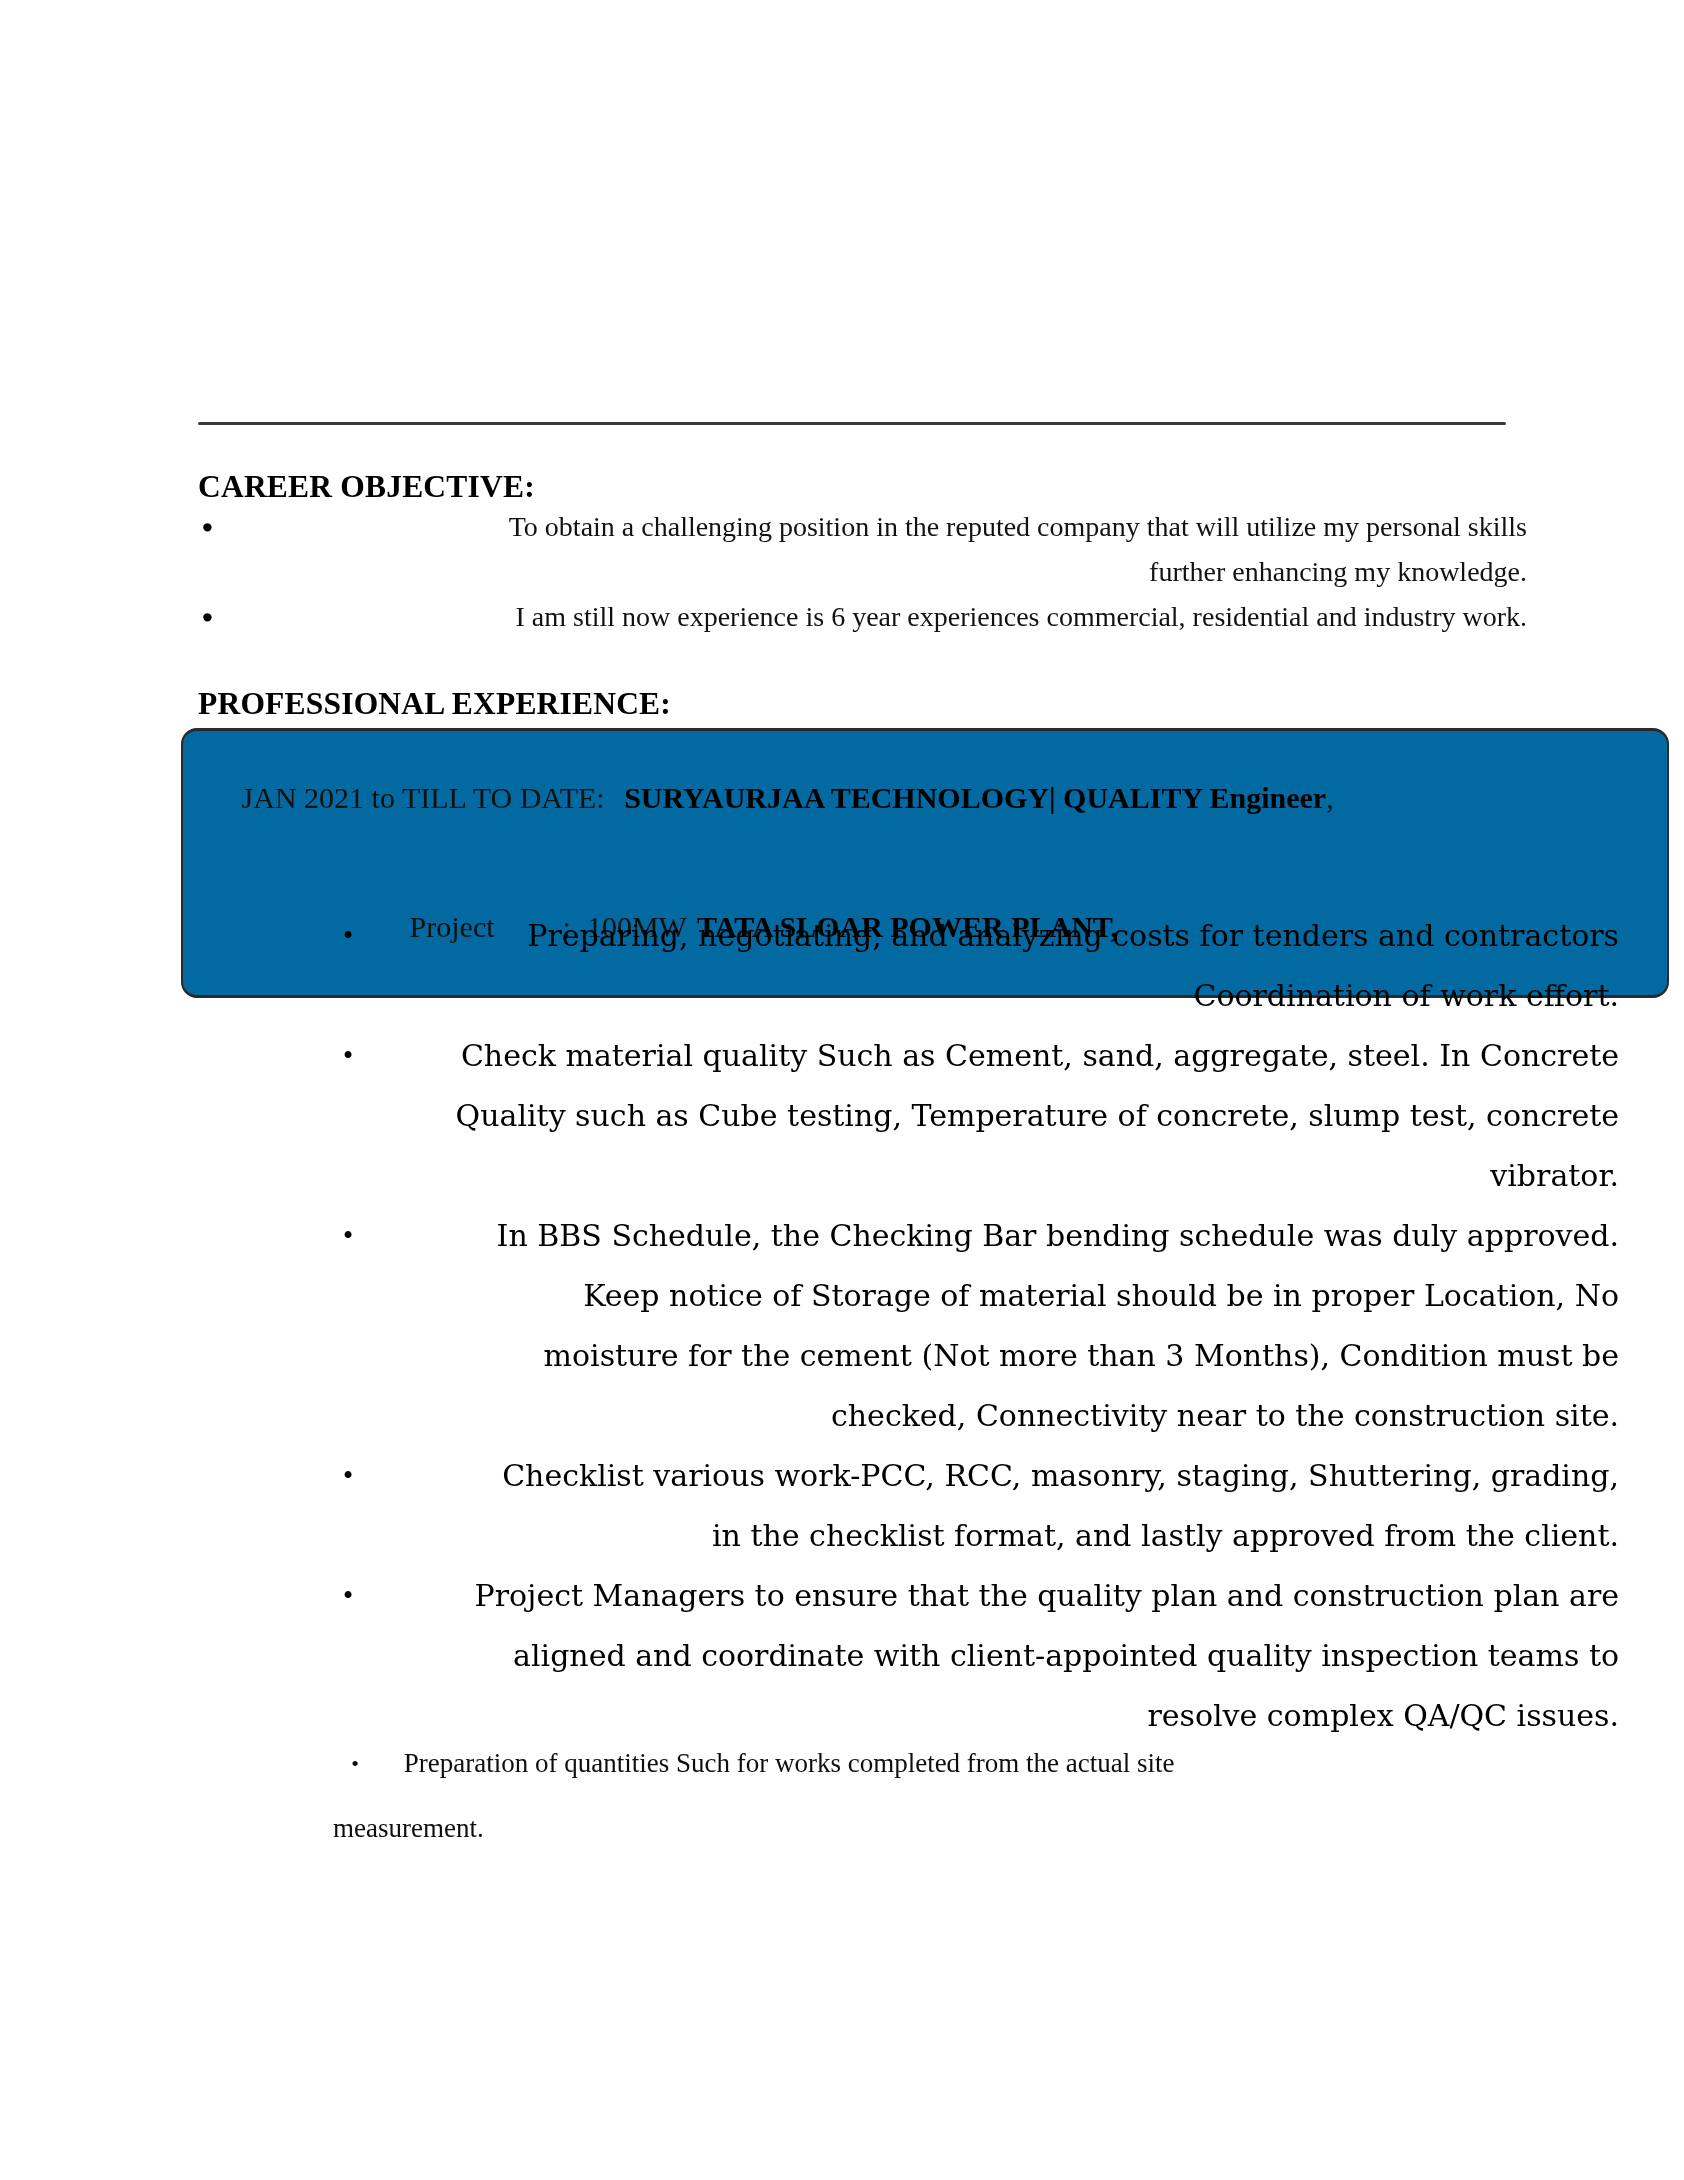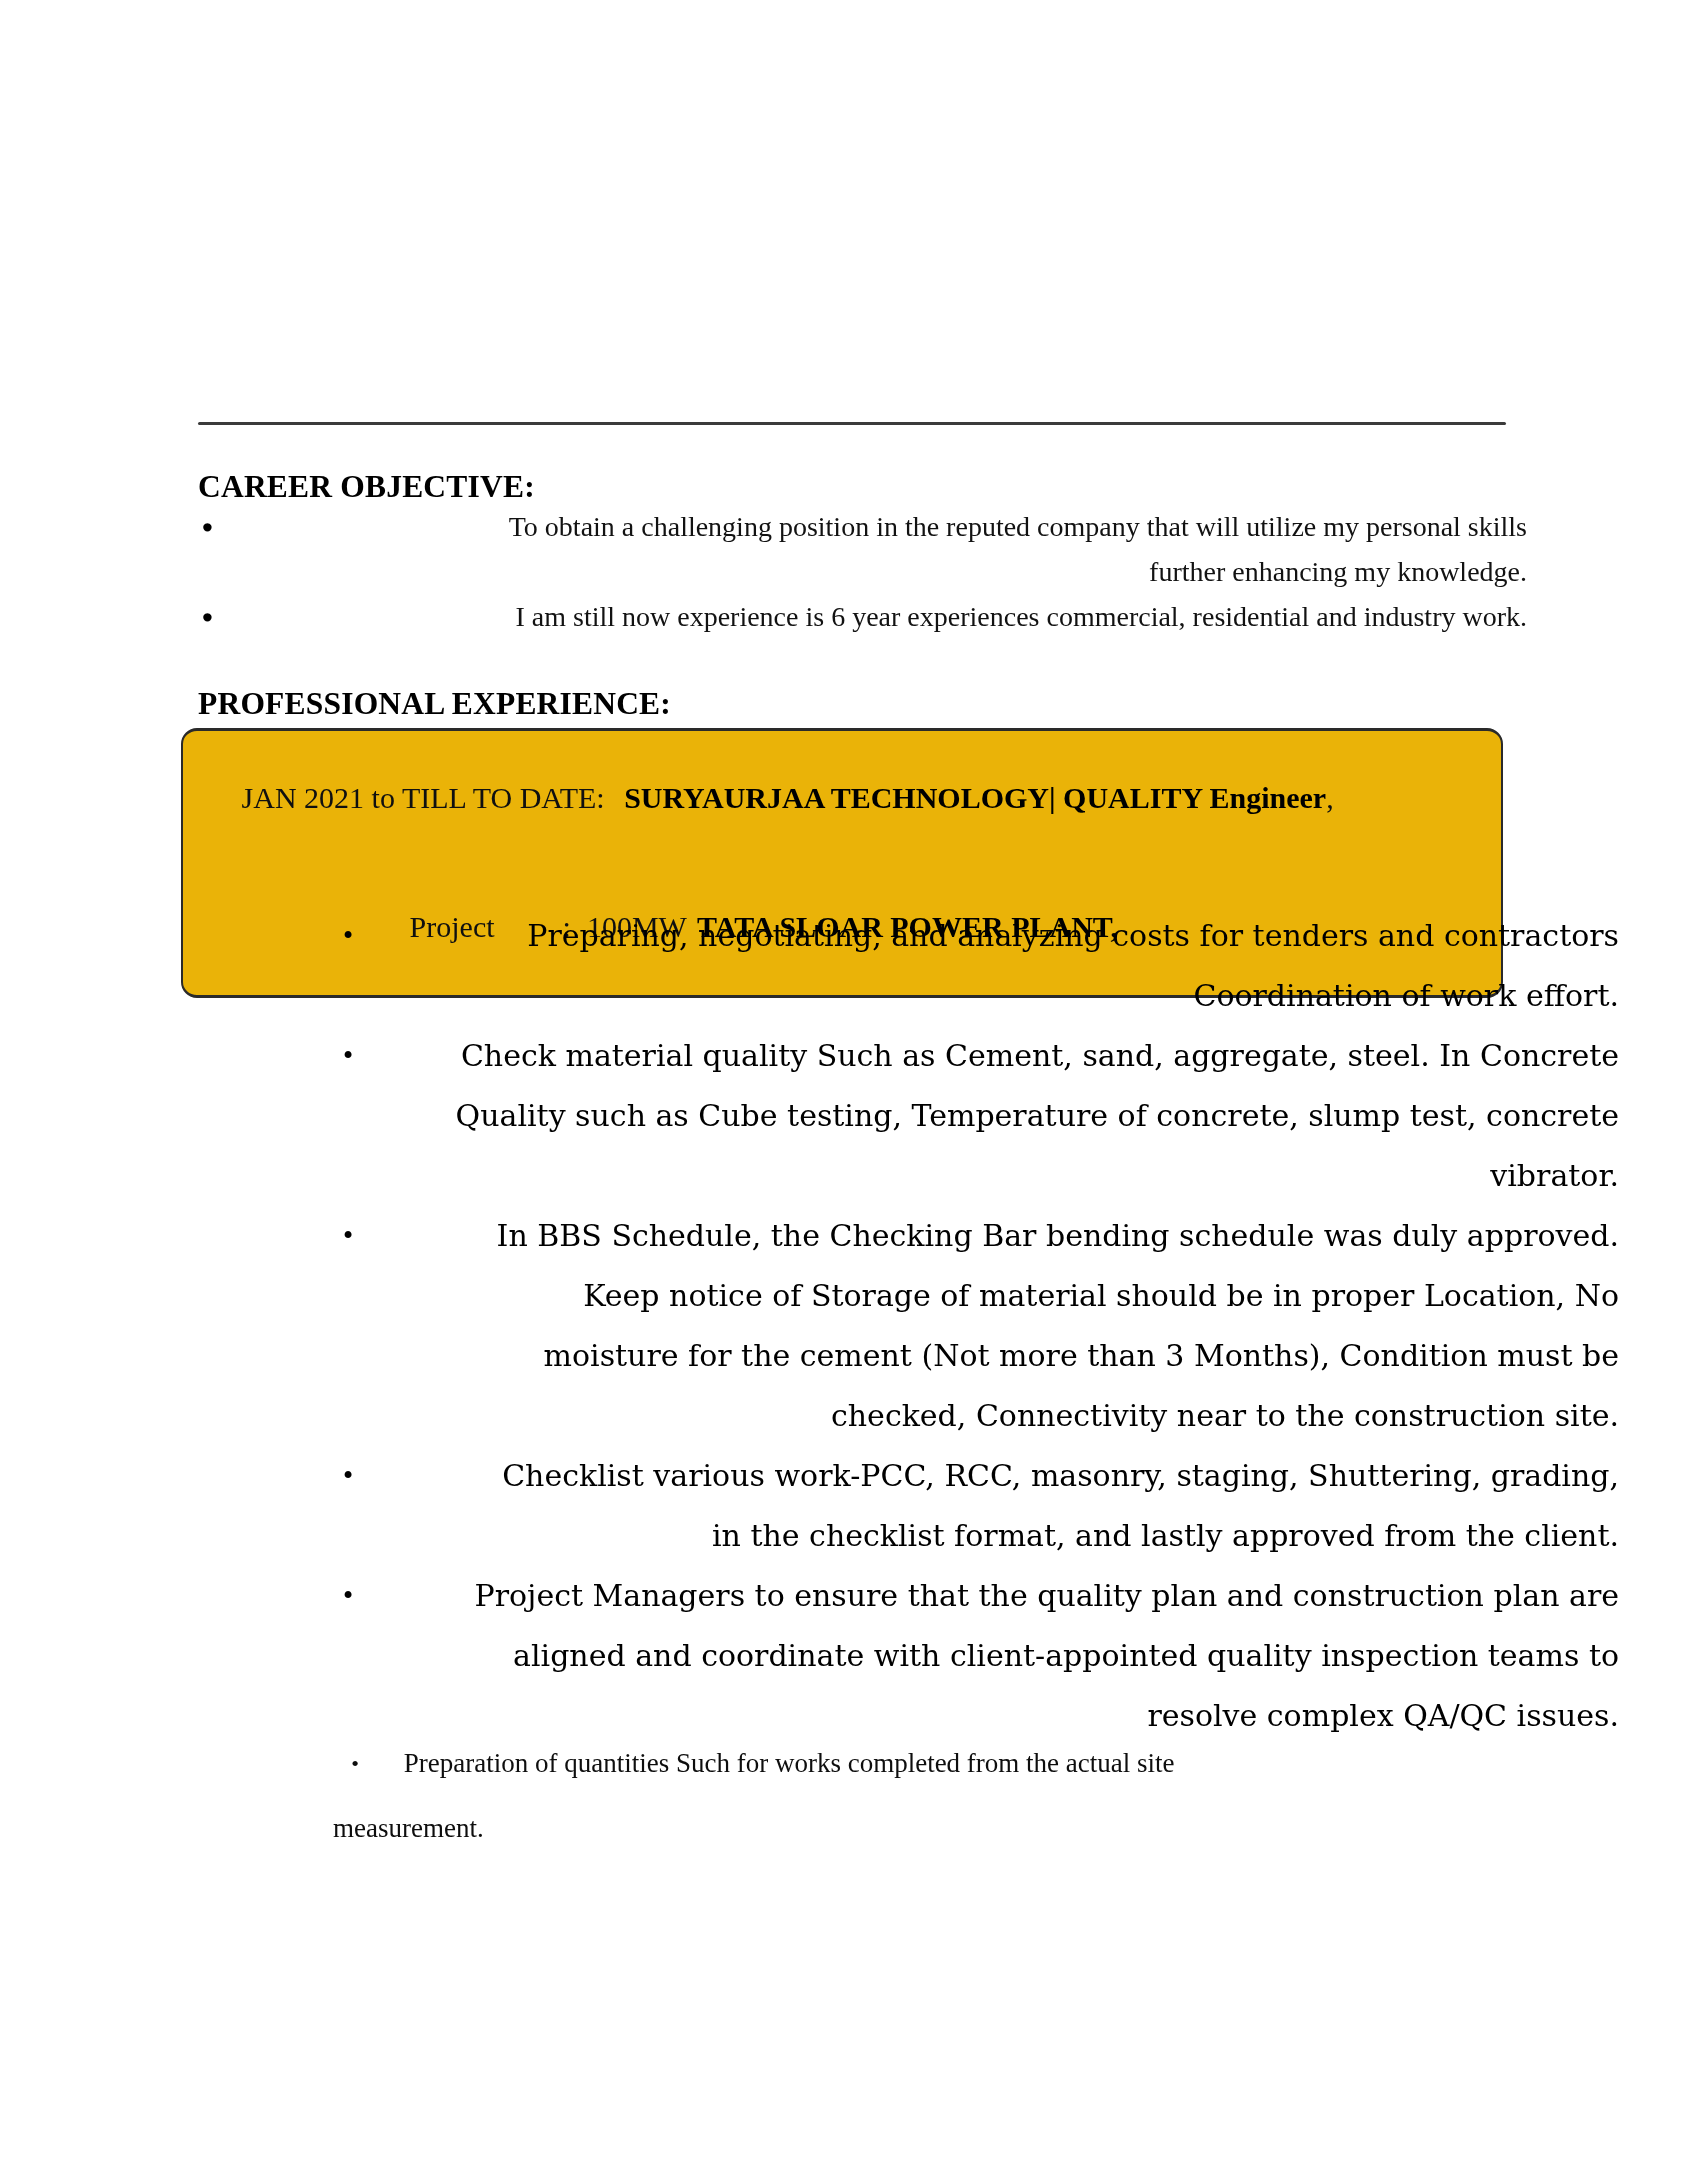--- a/index.html
+++ b/index.html
@@ -46,22 +46,22 @@
   .obj-item { position: relative; padding-left: 49px; }
   .obj-item .dot {
     position: absolute; left: 3.4px; top: 0;
     font-size: 19.6px; line-height: 45px; color: #000;
   }
   .multiline { white-space: pre; display: block; text-align: right; }
 
   .exp-box {
     position: absolute;
     left: 181px; top: 728px;
-    width: 1322px;
-    background: #eab308;
+    width: 1488px;
+    background: #0369a1;
     border: 2.6px solid #2a2a2a;
     border-top-width: 3.4px;
     border-bottom-width: 3.4px;
     padding: 1.7px 15.3px 4.3px 13.6px;
     font-size: 30px;
     line-height: 43px;
     color: #101010;
   }
   .exp-line { white-space: pre; }
   .exp-line .b { font-weight: bold; color: #000; }

